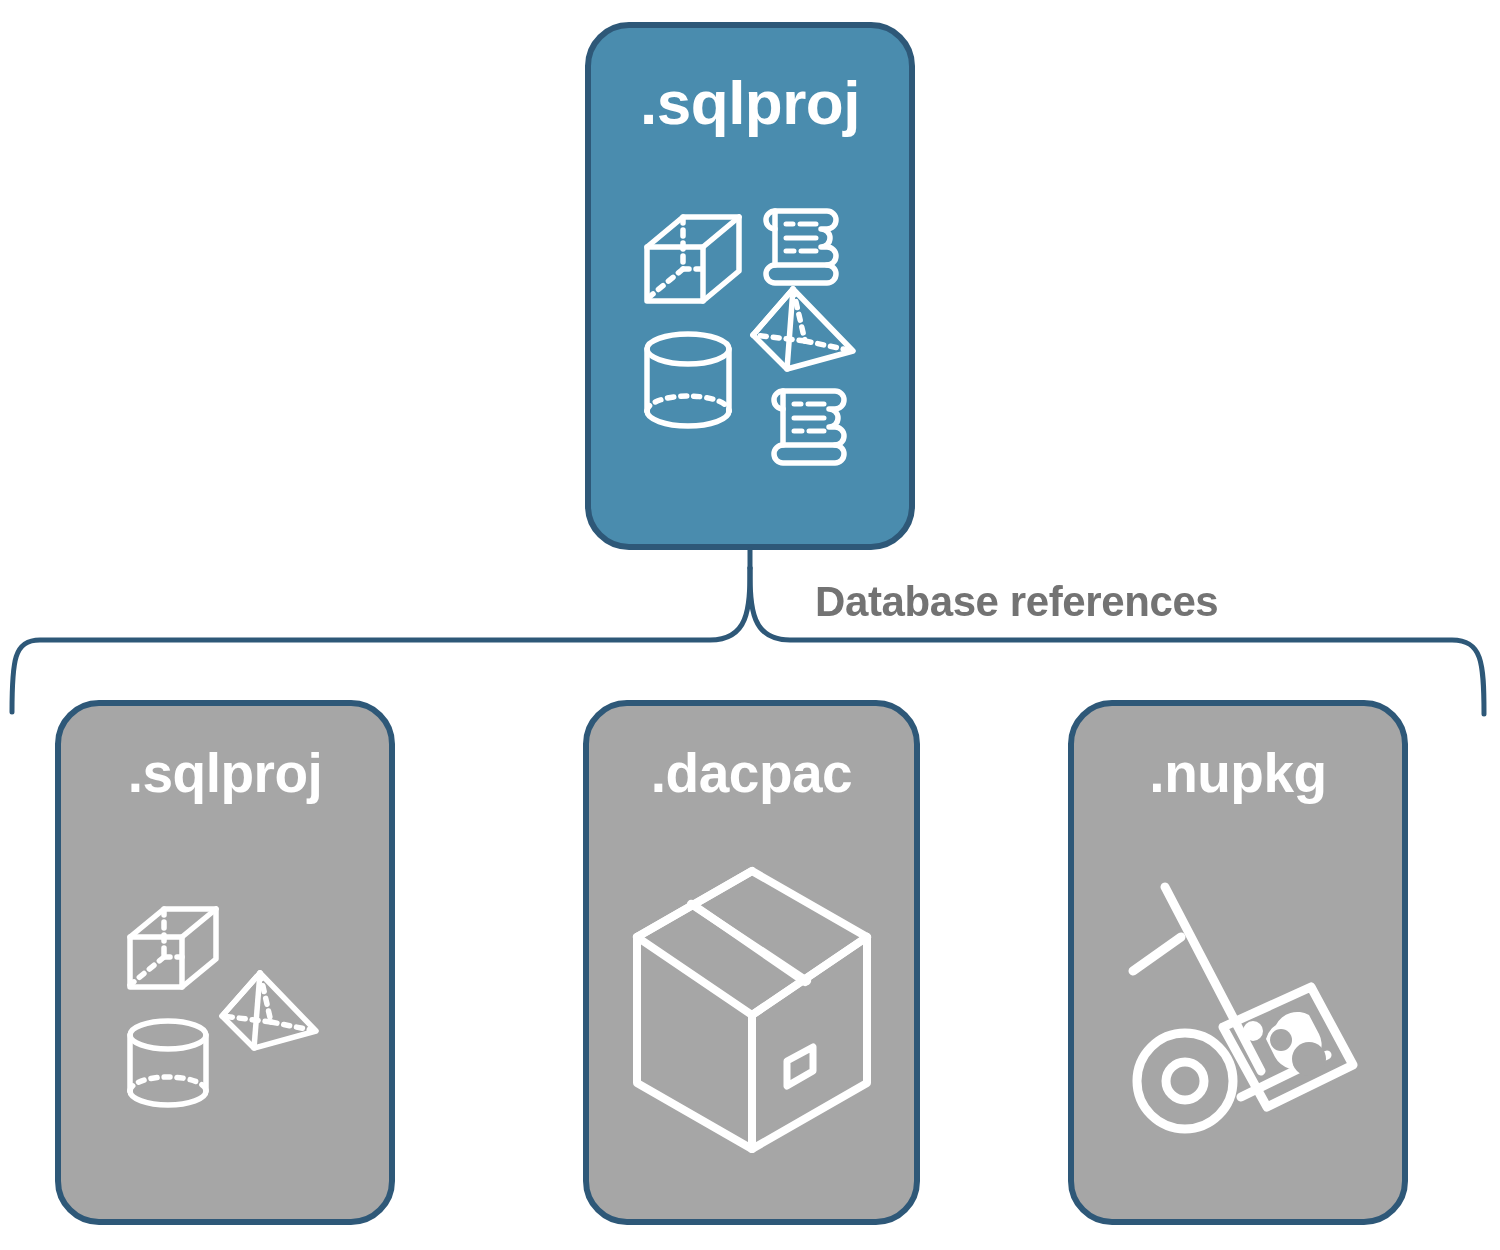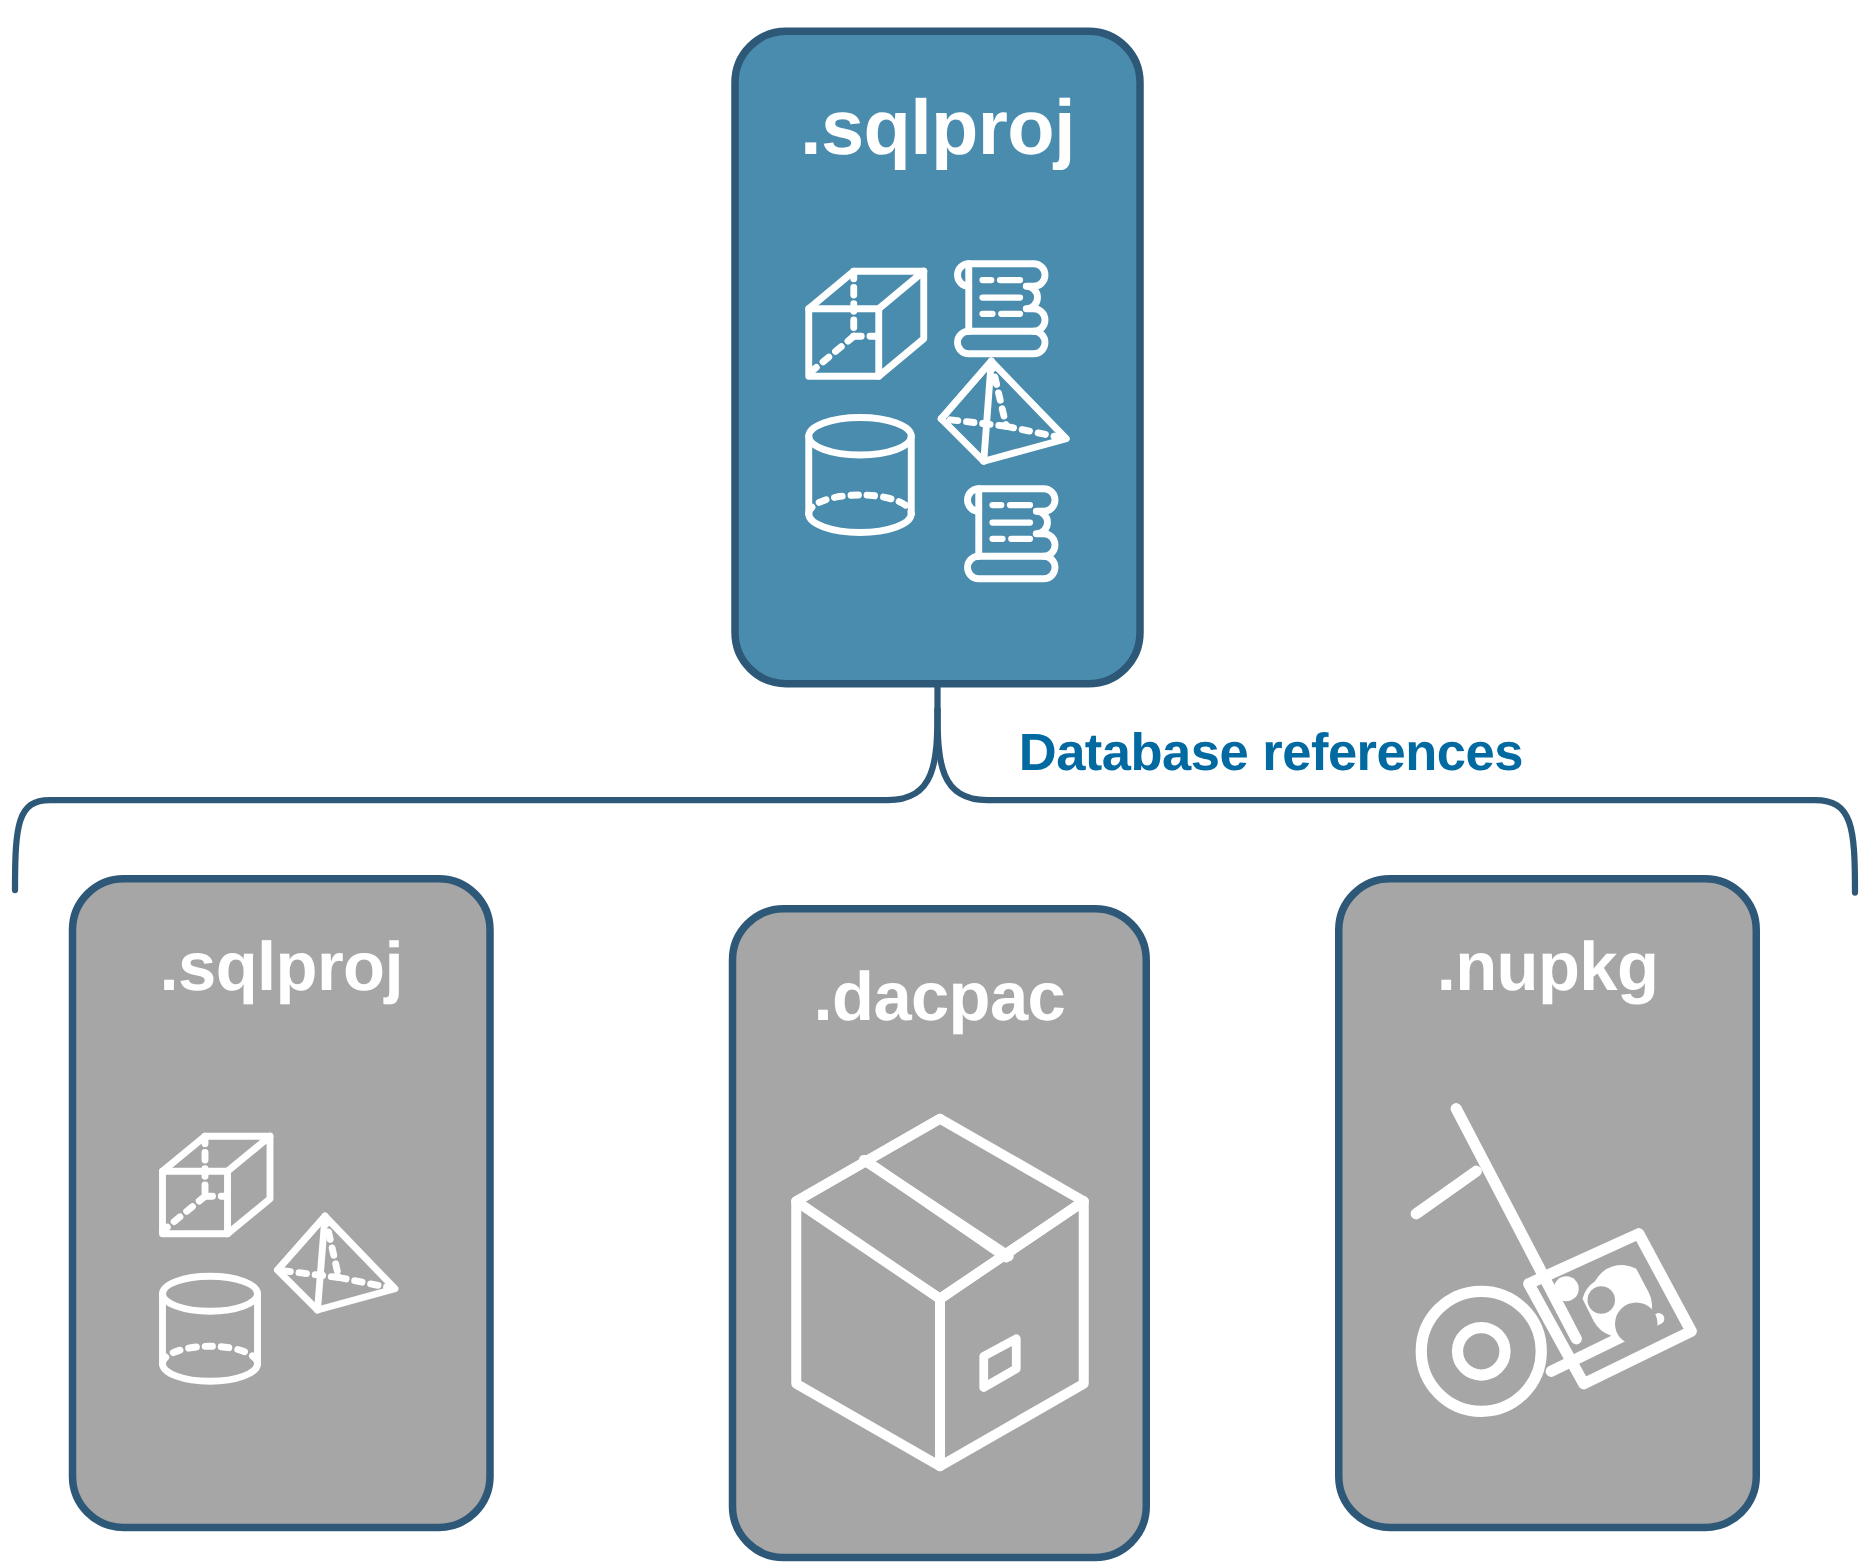--- a/index.html
+++ b/index.html
@@ -37,21 +37,21 @@
     color: #ffffff;
     font-weight: bold;
     letter-spacing: -0.5px;
     line-height: 1;
     white-space: nowrap;
   }
   #card-root        { left: 585px;  top: 22px;   width: 330px; height: 528px; }
   #card-root .card-title { font-size: 62px; margin-top: 44px; }
 
   #card-sqlproj-ref { left: 55px;   top: 700px;  width: 340px; height: 525px; }
-  #card-dacpac-ref  { left: 583px;  top: 700px;  width: 337px; height: 525px; margin-top: 24px; }
+  #card-dacpac-ref  { left: 583px;  top: 700px;  width: 337px; height: 525px; }
   #card-nupkg-ref   { left: 1068px; top: 700px;  width: 340px; height: 525px; }
   .card.gray .card-title { font-size: 55px; margin-top: 40px; }
 
   .icon-area {
     position: relative;
     flex: 1 1 auto;
     width: 100%;
     display: flex;
     align-items: center;
     justify-content: center;
@@ -61,21 +61,21 @@
   #brace-layer {
     position: absolute;
     left: 0; top: 0;
     width: 1500px; height: 1250px;
     pointer-events: none;
   }
   #ref-label {
     position: absolute;
     left: 815px;
     top: 578px;
-    color: #0369a1;
+    color: #737373;
     font-size: 42px;
     font-weight: bold;
     letter-spacing: -0.4px;
     white-space: nowrap;
   }
 </style>
 </head>
 <body>
 
 <div id="stage">

